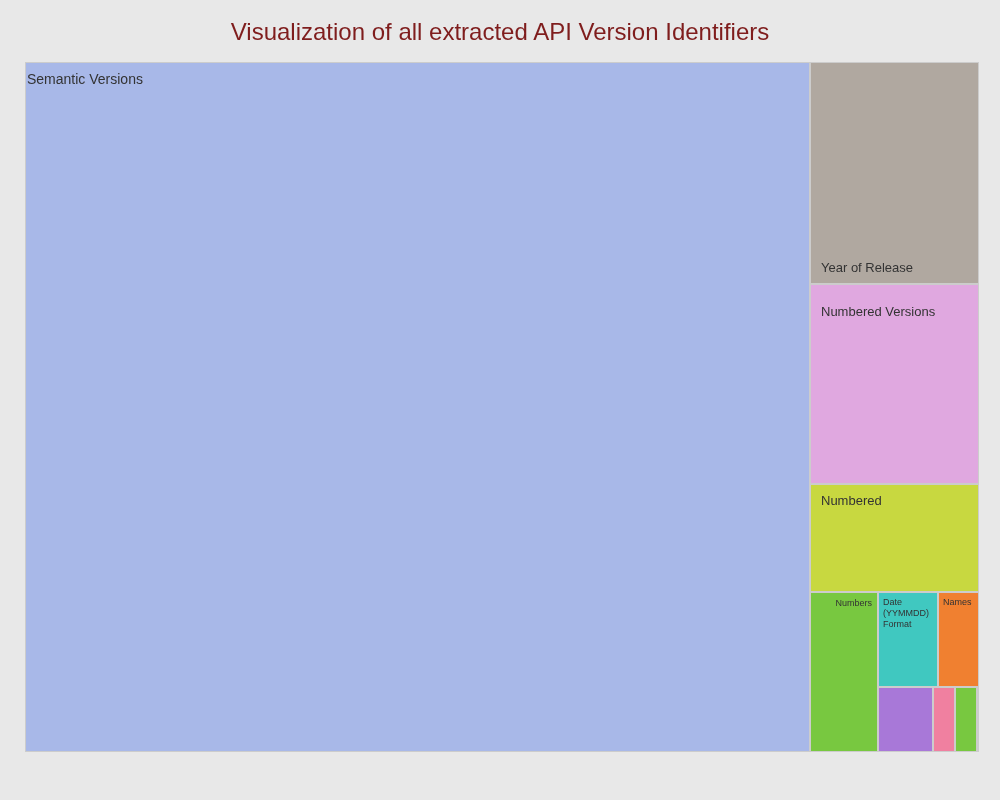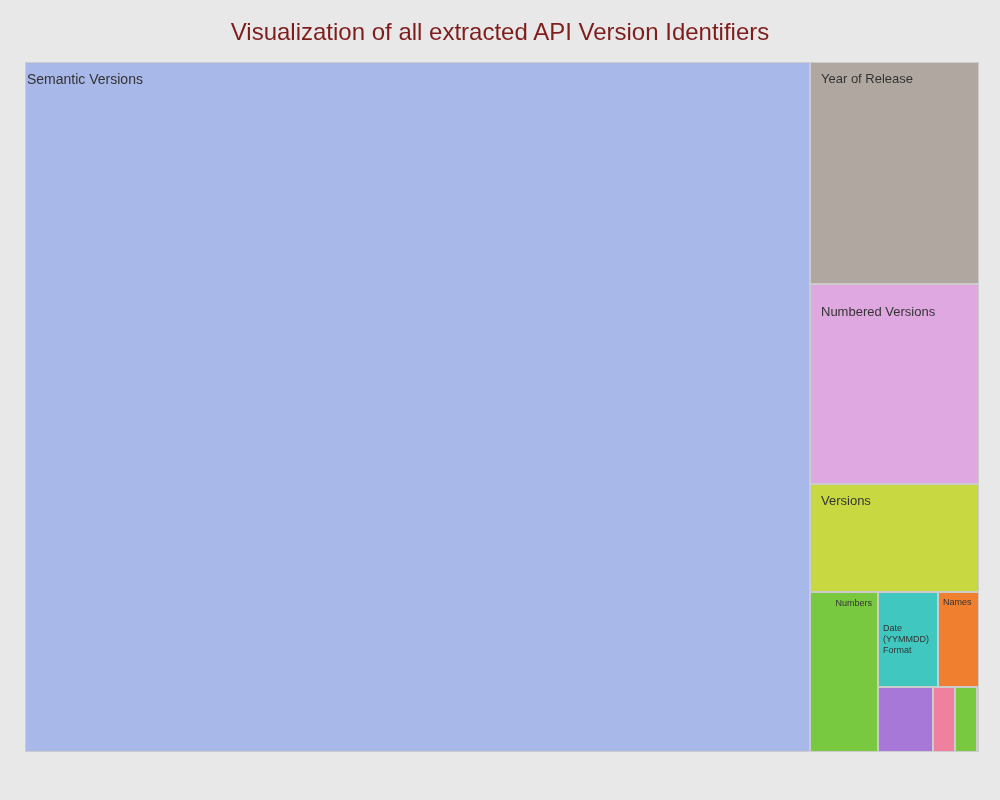--- a/index.html
+++ b/index.html
@@ -49,21 +49,21 @@
       flex: 0 0 165px;
       height: 100%;
       display: flex;
       flex-direction: column;
       gap: 0;
     }
     .year-block {
       background: #b0a8a0;
       height: 222px;
       display: flex;
-      align-items: flex-start;
+      align-items: flex-end;
       justify-content: flex-start;
       padding: 8px 10px;
       border: 1px solid #ccc;
     }
     .numbered-block {
       background: #e0a8e0;
       height: 200px;
       display: flex;
       align-items: flex-start;
       justify-content: flex-start;
@@ -100,21 +100,21 @@
     }
     .top-small-row {
       display: flex;
       flex-direction: row;
       height: 95px;
     }
     .date-block {
       background: #40c8c0;
       flex: 0 0 60px;
       display: flex;
-      align-items: center;
+      align-items: flex-start;
       justify-content: flex-start;
       padding: 4px 4px;
       border: 1px solid #ccc;
     }
     .names-top-block {
       background: #f08030;
       flex: 1;
       display: flex;
       align-items: flex-start;
       justify-content: flex-start;
@@ -179,21 +179,21 @@
 
     <div class="year-block">
       <span class="block-label">Year of Release</span>
     </div>
 
     <div class="numbered-block">
       <span class="block-label">Numbered Versions</span>
     </div>
 
     <div class="undefined-block">
-      <span class="block-label">Versions</span>
+      <span class="block-label">Numbered</span>
     </div>
 
     <div class="bottom-row">
 
       <div class="numbers-block">
         <span class="block-label-small">Numbers</span>
       </div>
 
       <div class="right-small-panel">
 

